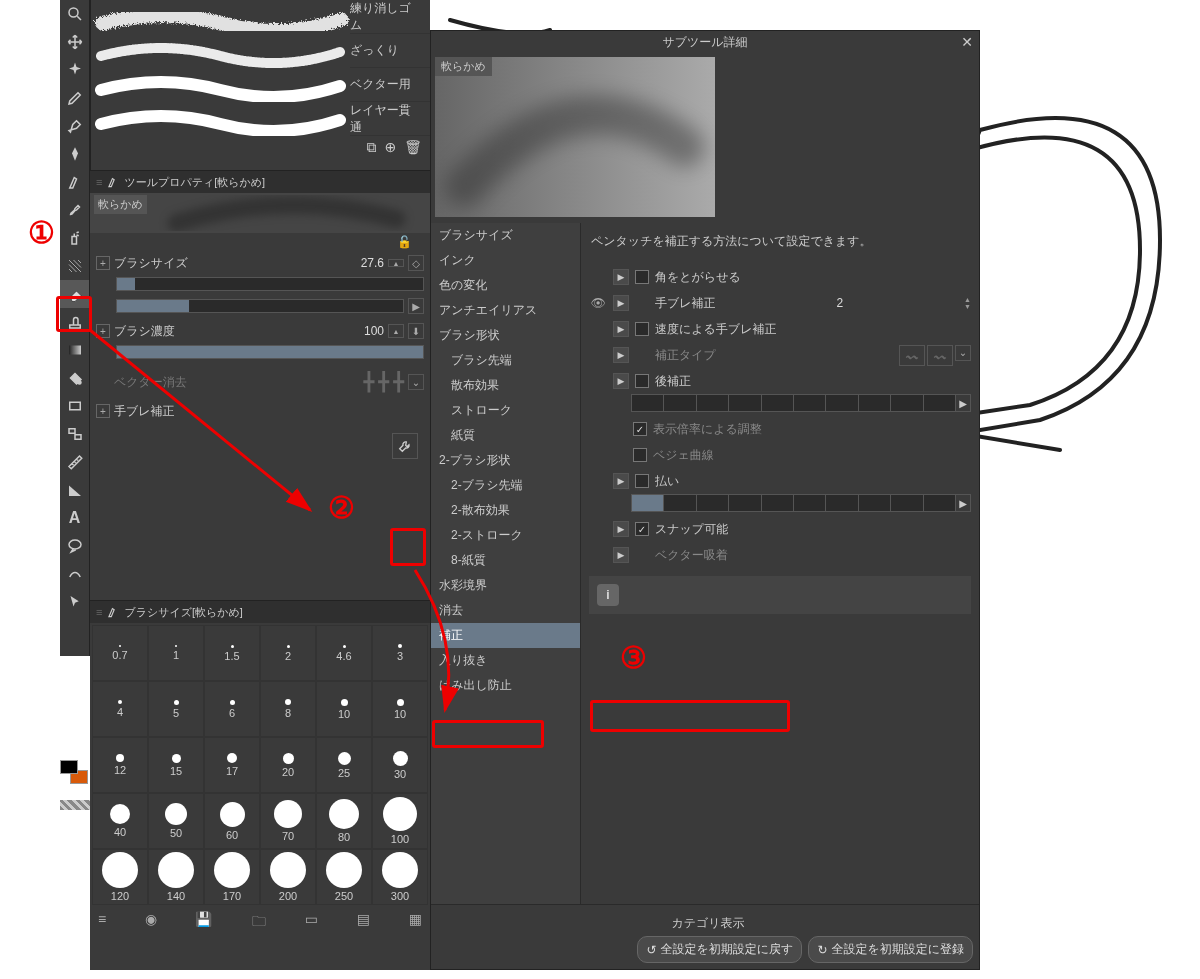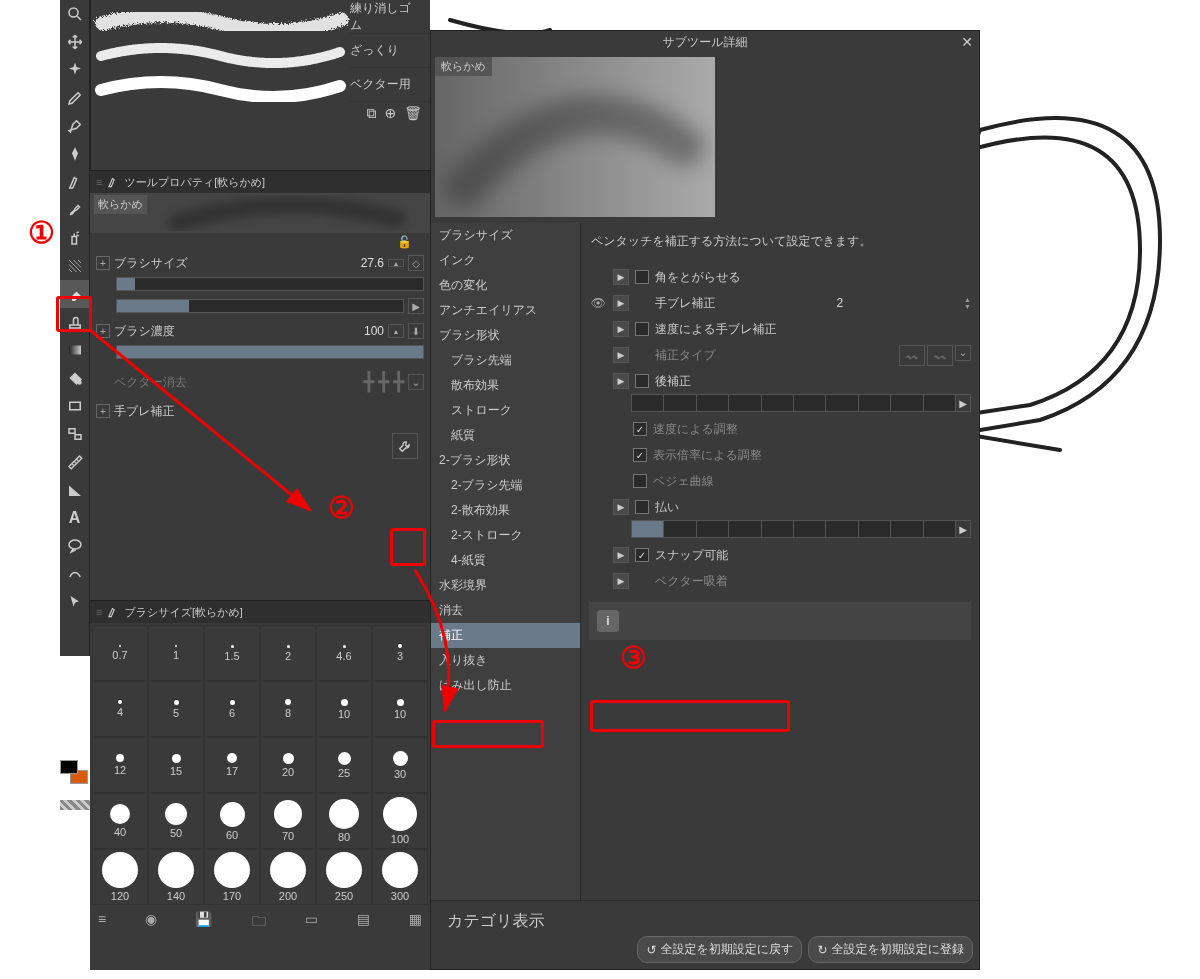--- a/index.html
+++ b/index.html
@@ -445,21 +445,22 @@
   }
   .detail-footer {
     border-top: 1px solid #2a2a2a;
     padding: 6px;
   }
   .detail-footer .cat-row {
     display: flex;
     align-items: center;
     gap: 6px;
     padding: 4px;
-    font-size: 16px;
+    font-size: 12px;
+    justify-content: center;
   }
   .detail-footer .btns {
     display: flex;
     gap: 6px;
     justify-content: flex-end;
   }
   .detail-footer .btn {
     background: #4a4a4a;
     border: 1px solid #666;
     color: #ddd;
@@ -653,20 +654,28 @@
       </div>
     <div class="label">ざっくり</div>
   </div>
   <div class="brush-row">
     <div class="stroke">
         <svg viewBox="0 0 260 34">
           <path d="M10 22 Q 70 6 130 22 T 250 18" stroke="#fff" stroke-width="12" fill="none" stroke-linecap="round"></path>
         </svg>
       </div>
     <div class="label">ベクター用</div>
+  </div>
+  <div class="brush-row">
+    <div class="stroke">
+        <svg viewBox="0 0 260 34">
+          <path d="M10 22 Q 70 6 130 22 T 250 18" stroke="#fff" stroke-width="12" fill="none" stroke-linecap="round"></path>
+        </svg>
+      </div>
+    <div class="label">レイヤー貫通</div>
   </div>
   <div class="subtool-bottom">
     <span>⧉</span>
     <span>⊕</span>
     <span>🗑</span>
   </div>
 </div>
 
 <div class="property-panel">
   <div class="panel-header">
@@ -901,21 +910,21 @@
           <div class="cat">アンチエイリアス</div>
           <div class="cat">ブラシ形状</div>
           <div class="cat sub">ブラシ先端</div>
           <div class="cat sub">散布効果</div>
           <div class="cat sub">ストローク</div>
           <div class="cat sub">紙質</div>
           <div class="cat">2-ブラシ形状</div>
           <div class="cat sub">2-ブラシ先端</div>
           <div class="cat sub">2-散布効果</div>
           <div class="cat sub">2-ストローク</div>
-          <div class="cat sub">4-紙質</div>
+          <div class="cat sub">8-紙質</div>
           <div class="cat">水彩境界</div>
           <div class="cat">消去</div>
           <div class="cat selected">補正</div>
           <div class="cat">入り抜き</div>
           <div class="cat">はみ出し防止</div>
         </div>
       <div class="detail-right">
         <div class="detail-desc">ペンタッチを補正する方法について設定できます。</div>
 
         <div class="d-row">
@@ -971,24 +980,20 @@
             <div class="seg"></div>
             <div class="seg"></div>
             <div class="seg"></div>
             <div class="seg"></div>
             <div class="seg"></div>
           <div class="arrow">▶</div>
         </div>
 
         <div class="d-row indent">
           <span class="chk checked"></span>
-          <span class="label dim">速度による調整</span>
-        </div>
-        <div class="d-row indent">
-          <span class="chk checked"></span>
           <span class="label dim">表示倍率による調整</span>
         </div>
         <div class="d-row indent">
           <span class="chk"></span>
           <span class="label dim">ベジェ曲線</span>
         </div>
 
         <div class="d-row">
           <span class="eye"></span>
           <span class="expand">▶</span>

